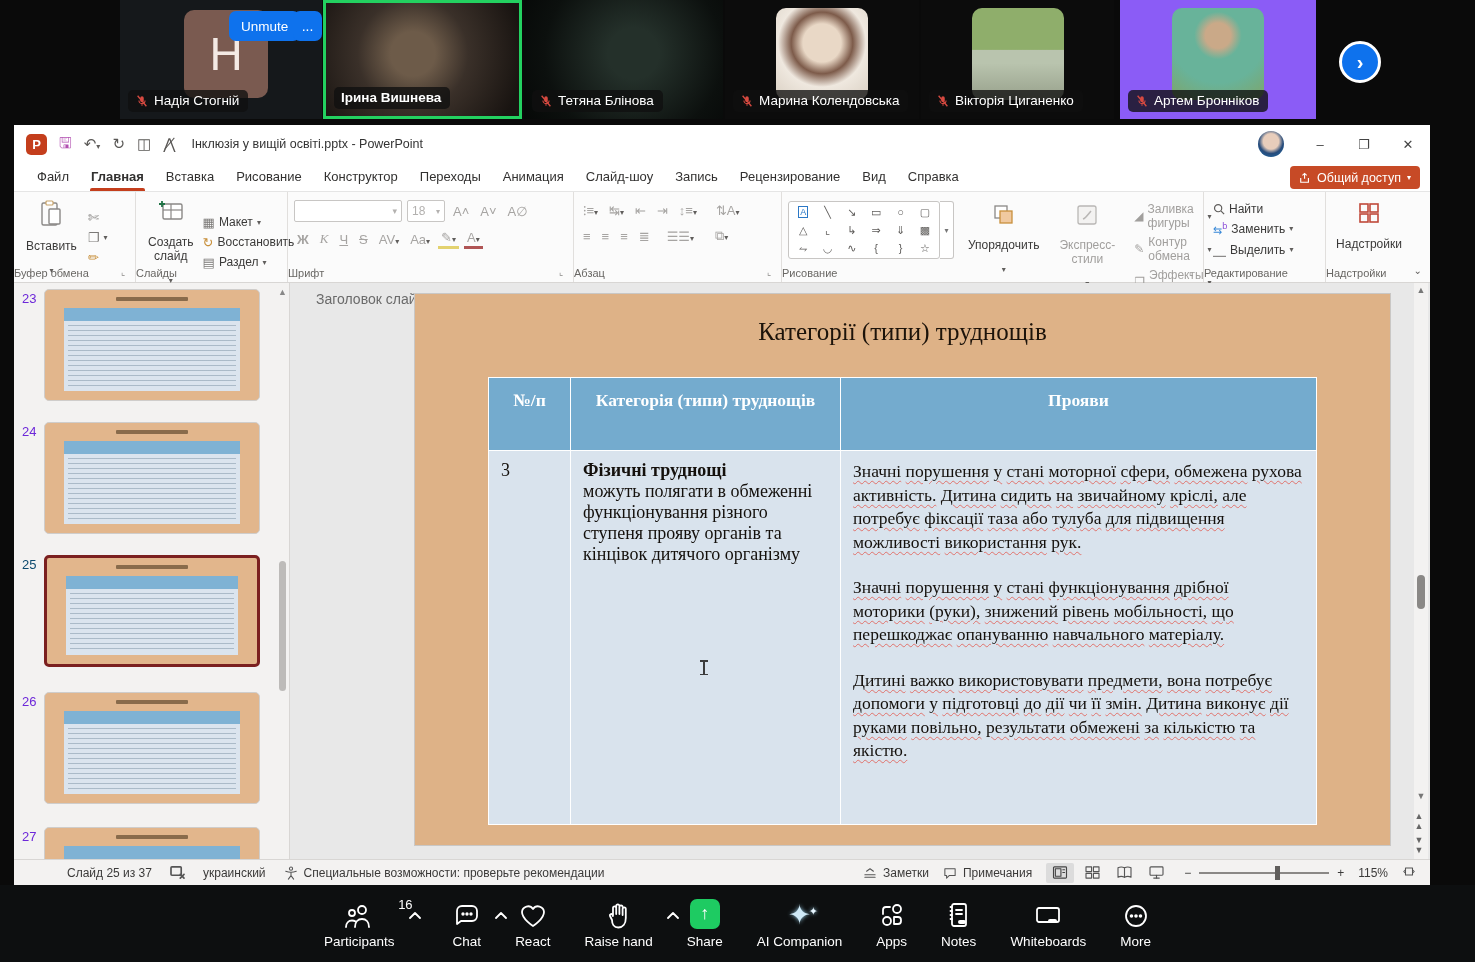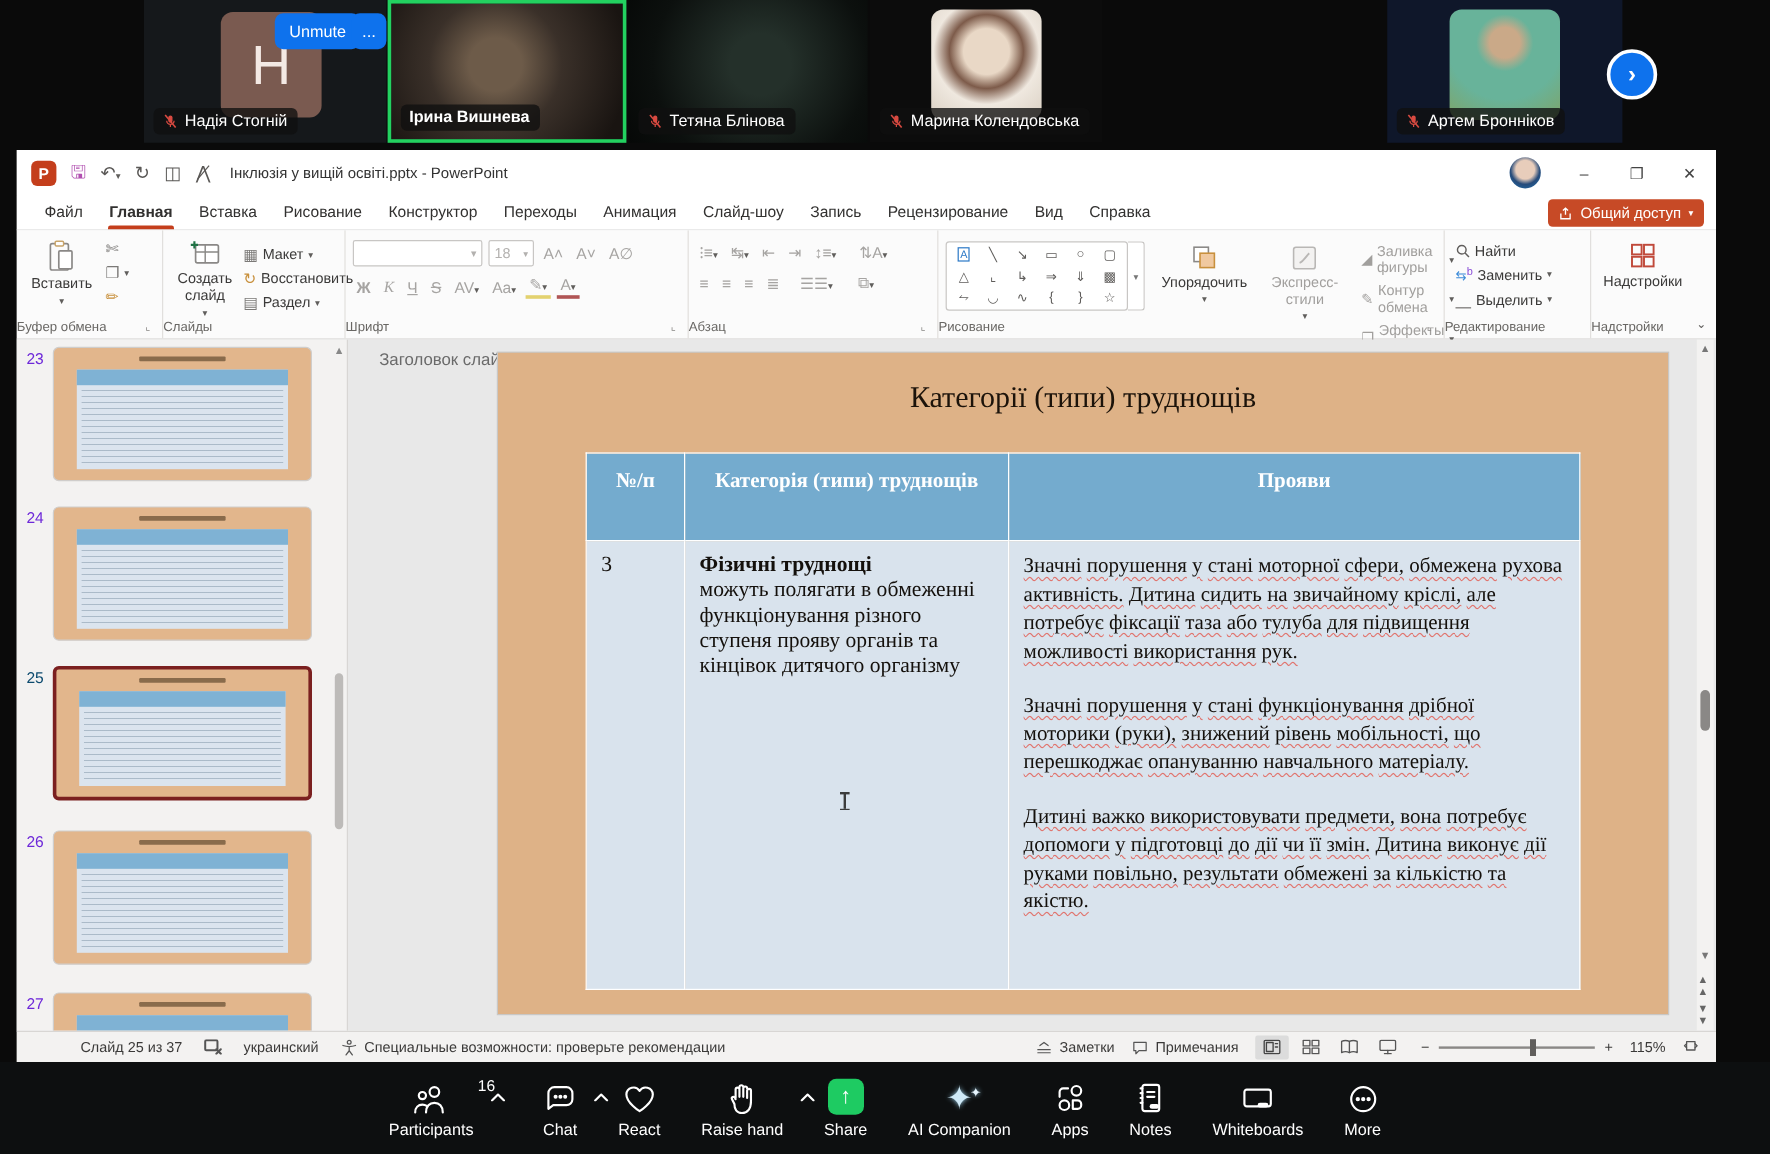--- a/index.html
+++ b/index.html
@@ -60,21 +60,21 @@
   .share-btn { position:absolute; right:10px; top:3px; height:23px; background:#c74a26; color:#fff;
                border:none; border-radius:4px; font-size:12.5px; padding:0 9px; display:flex;
                align-items:center; gap:6px; }
 
   .ribbon { position:relative; height:91px; background:#fbfbfb; border-bottom:1px solid #d8d6d4;
             display:flex; }
   .rgroup { position:relative; border-right:1px solid #e1dfdd; padding:6px 6px 18px; }
   .glabel { position:absolute; bottom:3px; left:0; right:0; text-align:left; font-size:11px; color:#696764; }
   .launcher { position:absolute; bottom:4px; right:4px; width:10px; height:10px; color:#8a8886; font-size:9px; line-height:9px;}
   .bigbtn { display:flex; flex-direction:column; align-items:center; justify-content:flex-start;
-            font-size:12px; color:#3b3a39; padding:2px 6px; gap:2px; text-align:center; line-height:1.15; }
+            font-size:12px; color:#3b3a39; padding:2px 6px; gap:12px; text-align:center; line-height:1.15; }
   .caret { font-size:8px; color:#605e5c; }
   .mini { display:flex; align-items:center; gap:4px; font-size:12px; color:#3b3a39; padding:1px 3px; }
   .gray { color:#a19f9d !important; }
   .toolglyph { font-size:13px; color:#7b7977; }
   .fontrow { display:flex; align-items:center; gap:5px; }
   .fontname { width:108px; height:22px; border:1px solid #c8c6c4; border-radius:2px; background:#fff;
               display:flex; align-items:center; justify-content:flex-end; padding:0 4px; color:#b3b1af; font-size:9px;}
   .fontsize { width:38px; height:22px; border:1px solid #c8c6c4; border-radius:2px; background:#fff;
               display:flex; align-items:center; justify-content:space-between; padding:0 4px; color:#b3b1af; font-size:12px;}
   .fmt { font-size:13px; color:#a6a4a2; padding:1px 3px; }
@@ -200,22 +200,33 @@
       <div class="nameplate">
         <svg class="mic-muted" viewBox="0 0 16 16">
             <path d="M8 2.5a2 2 0 0 1 2 2v3a2 2 0 0 1-4 0v-3a2 2 0 0 1 2-2z" fill="#d84a41"></path>
             <path d="M4.5 7.5a3.5 3.5 0 0 0 7 0M8 11v2.5" stroke="#d84a41" stroke-width="1.2" fill="none"></path>
             <line x1="3" y1="2" x2="13" y2="14" stroke="#d84a41" stroke-width="1.5"></line>
           </svg>
         <span>Марина Колендовська</span>
       </div>
     </div>
 
-
-    <div class="tile" style="left:1156px; width:196px; background:#0f172a;">
+    <div class="tile" style="left:921px; width:193px; background:#0c0c0c;">
+      <div class="avatar-sq photo p5"></div>
+      <div class="nameplate">
+        <svg class="mic-muted" viewBox="0 0 16 16">
+            <path d="M8 2.5a2 2 0 0 1 2 2v3a2 2 0 0 1-4 0v-3a2 2 0 0 1 2-2z" fill="#d84a41"></path>
+            <path d="M4.5 7.5a3.5 3.5 0 0 0 7 0M8 11v2.5" stroke="#d84a41" stroke-width="1.2" fill="none"></path>
+            <line x1="3" y1="2" x2="13" y2="14" stroke="#d84a41" stroke-width="1.5"></line>
+          </svg>
+        <span>Вікторія Циганенко</span>
+      </div>
+    </div>
+
+    <div class="tile" style="left:1120px; width:196px; background:#8b5cf6;">
       <div class="avatar-sq photo p6"></div>
       <div class="nameplate">
         <svg class="mic-muted" viewBox="0 0 16 16">
             <path d="M8 2.5a2 2 0 0 1 2 2v3a2 2 0 0 1-4 0v-3a2 2 0 0 1 2-2z" fill="#d84a41"></path>
             <path d="M4.5 7.5a3.5 3.5 0 0 0 7 0M8 11v2.5" stroke="#d84a41" stroke-width="1.2" fill="none"></path>
             <line x1="3" y1="2" x2="13" y2="14" stroke="#d84a41" stroke-width="1.5"></line>
           </svg>
         <span>Артем Бронніков</span>
       </div>
     </div>

